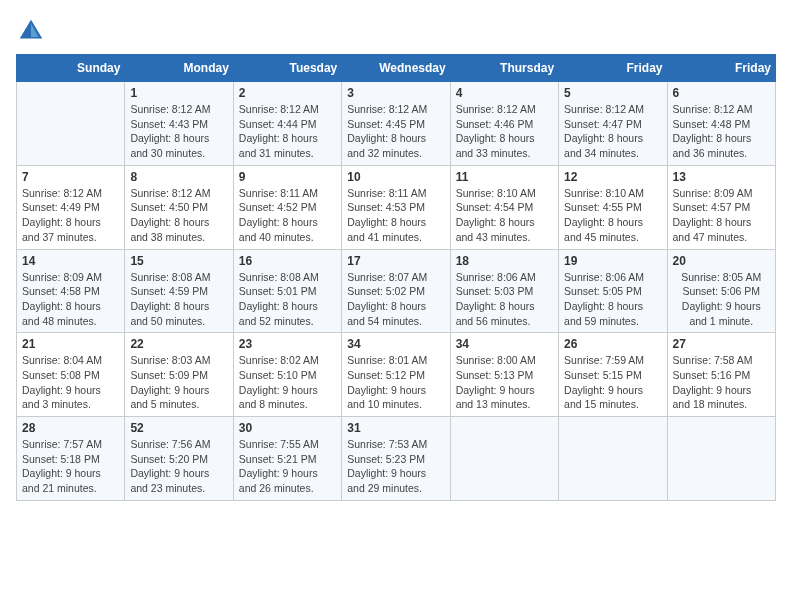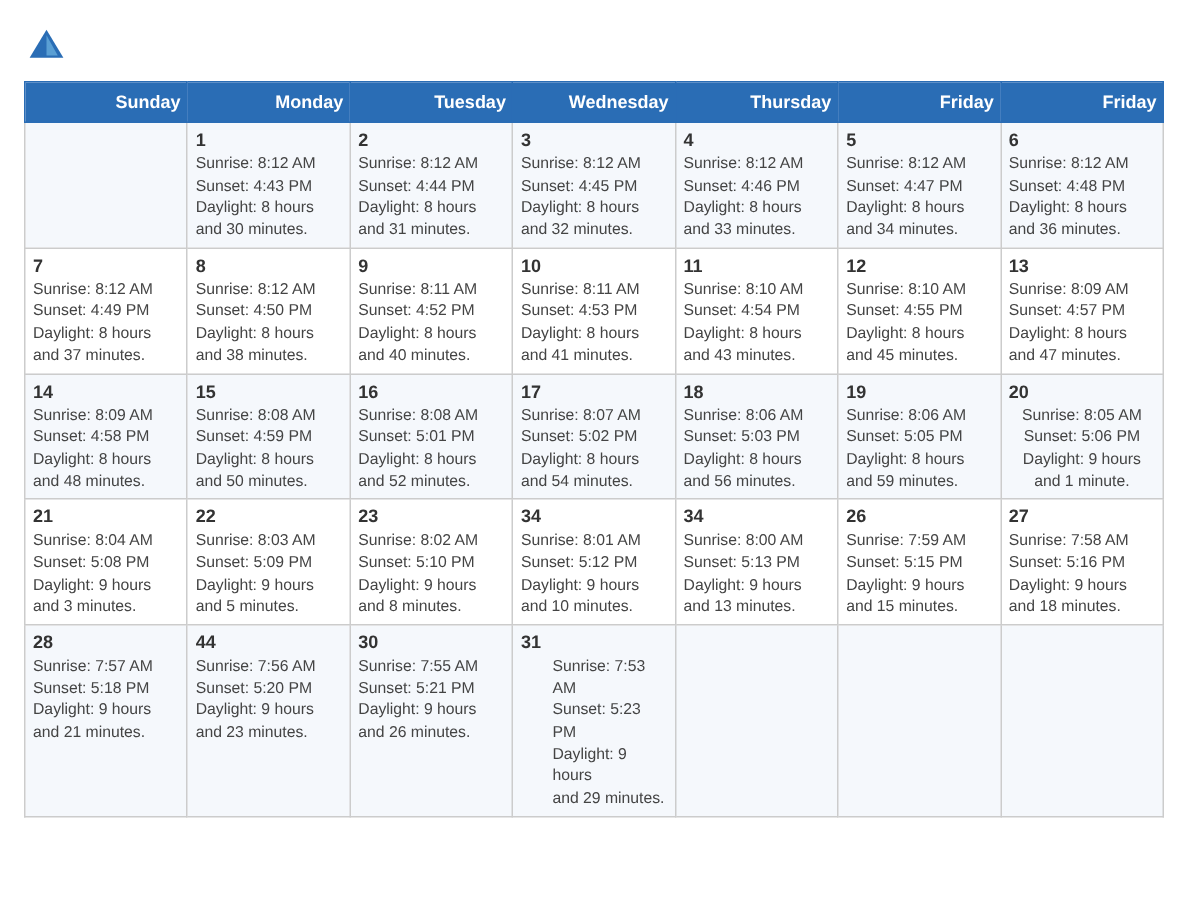--- a/index.html
+++ b/index.html
@@ -320,36 +320,36 @@
       </tr>
       <tr>
         <td>
           <div class="day-number">28</div>
           <div class="day-info" style="white-space: pre-line;">Sunrise: 7:57 AM
 Sunset: 5:18 PM
 Daylight: 9 hours
 and 21 minutes.</div>
         </td>
         <td>
-          <div class="day-number">44</div>
+          <div class="day-number">52</div>
           <div class="day-info" style="white-space: pre-line;">Sunrise: 7:56 AM
 Sunset: 5:20 PM
 Daylight: 9 hours
 and 23 minutes.</div>
         </td>
         <td>
           <div class="day-number">30</div>
           <div class="day-info" style="white-space: pre-line;">Sunrise: 7:55 AM
 Sunset: 5:21 PM
 Daylight: 9 hours
 and 26 minutes.</div>
         </td>
         <td>
           <div class="day-number">31</div>
-          <div class="day-info" style="white-space: pre-line; margin-left: 21px;">Sunrise: 7:53 AM
+          <div class="day-info" style="white-space: pre-line;">Sunrise: 7:53 AM
 Sunset: 5:23 PM
 Daylight: 9 hours
 and 29 minutes.</div>
         </td>
         <td></td>
         <td></td>
         <td></td>
       </tr>
     </tbody>
 </table>

